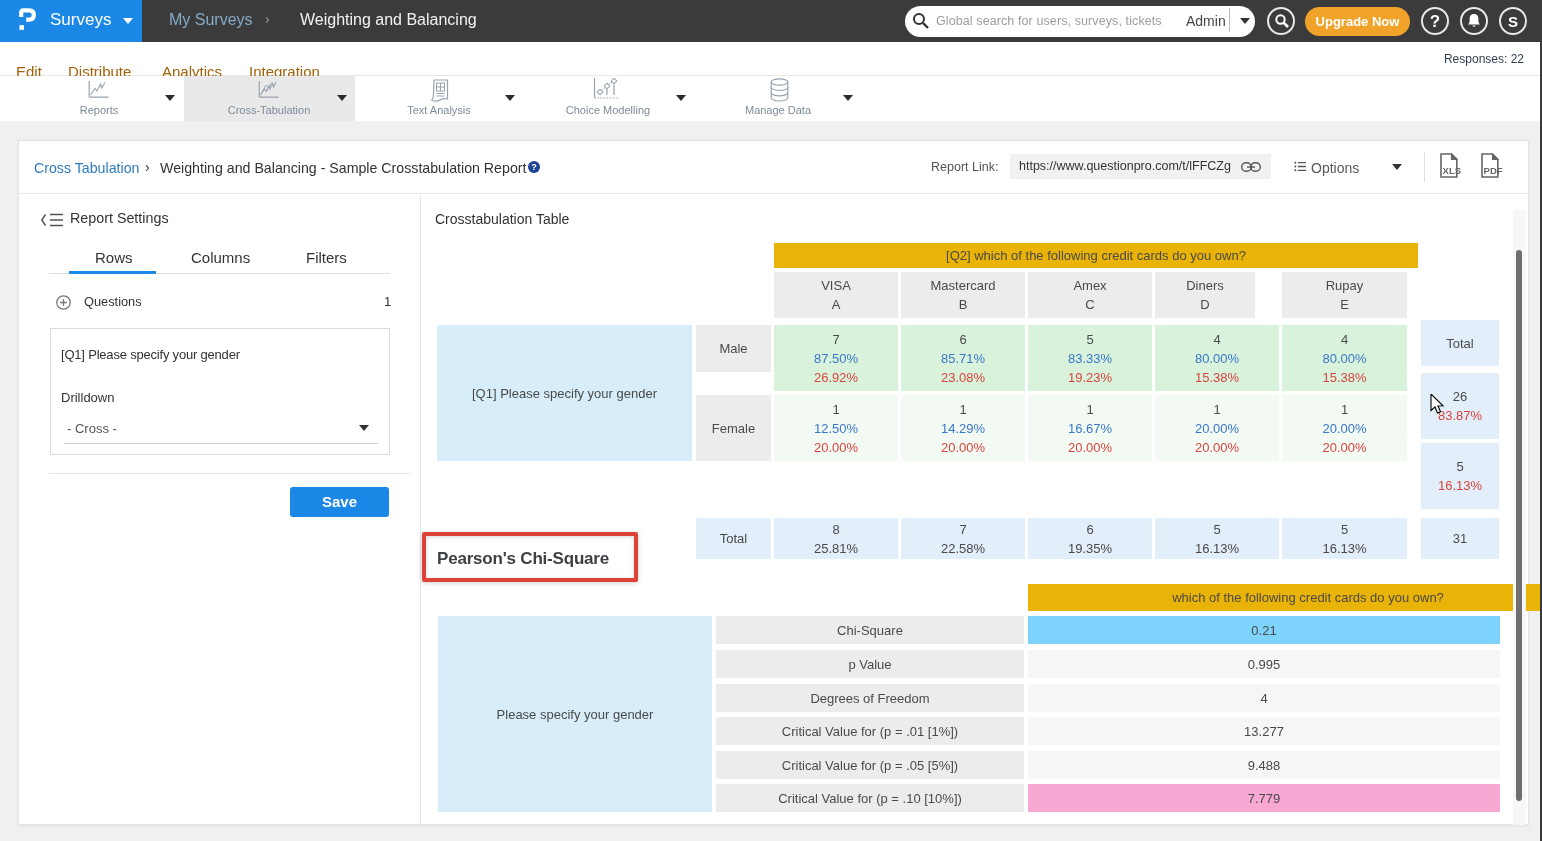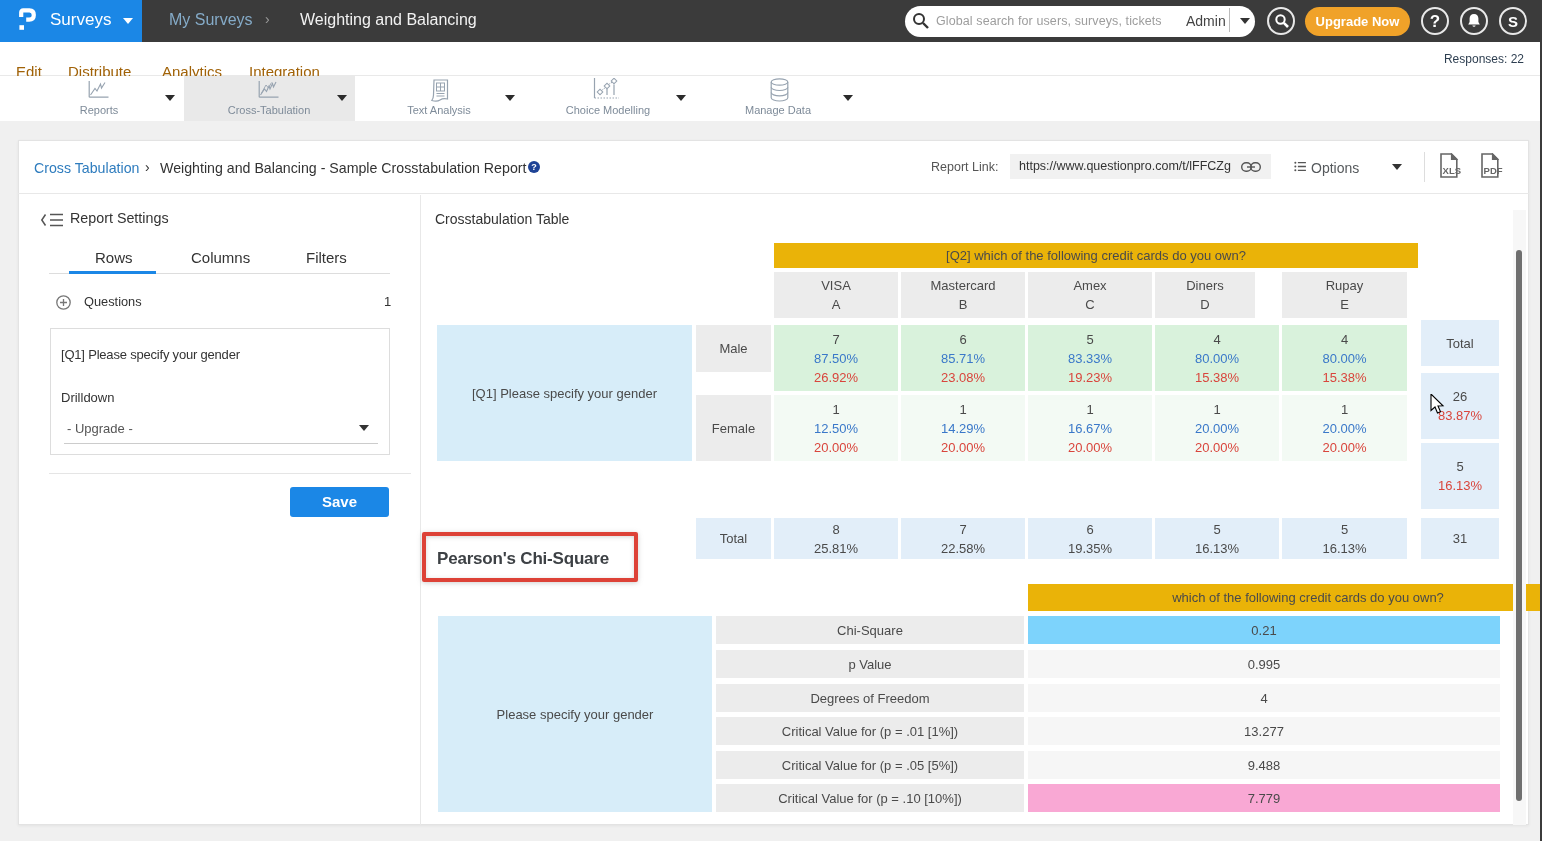--- a/index.html
+++ b/index.html
@@ -204,21 +204,21 @@
 <div class="abs" id="tabunder"></div>
 <svg class="abs" style="left:56px; top:295px;" width="15" height="15" viewBox="0 0 15 15">
   <circle cx="7.5" cy="7.5" r="6.7" stroke="#777" stroke-width="1.3" fill="none"></circle>
   <path d="M7.5 4 L7.5 11 M4 7.5 L11 7.5" stroke="#777" stroke-width="1.3"></path>
 </svg>
 <div class="abs lp" style="left:84px; top:294px; font-size:12.8px;">Questions</div>
 <div class="abs lp" style="left:384px; top:294px; font-size:13px;">1</div>
 <div class="abs" id="qbox"></div>
 <div class="abs lp" style="left:61px; top:347px; font-size:13px; letter-spacing:-0.2px;">[Q1] Please specify your gender</div>
 <div class="abs lp" style="left:61px; top:390px; font-size:13px;">Drilldown</div>
-<div class="abs lp" style="left:67px; top:421px; font-size:13px; color:#555;">- Upgrade -</div>
+<div class="abs lp" style="left:67px; top:421px; font-size:13px; color:#555;">- Cross -</div>
 <div class="abs caret" style="left:359px; top:425px; border-top-color:#333;"></div>
 <div class="abs" id="seluline"></div>
 <div class="abs" id="lpdiv"></div>
 <div class="abs" id="savebtn">Save</div>
 
 <div class="abs" style="left:435px; top:211px; font-size:14px; color:#333;">Crosstabulation Table</div>
 <div class="cell hblue" style="left:774px; top:243px; width:644px; height:25px;">[Q2] which of the following credit cards do you own?</div>
 <div class="cell gray" style="left:774px; top:272px; width:124px; height:46px;">
     <div class="vtxt">VISA<br>A</div>
   </div>

